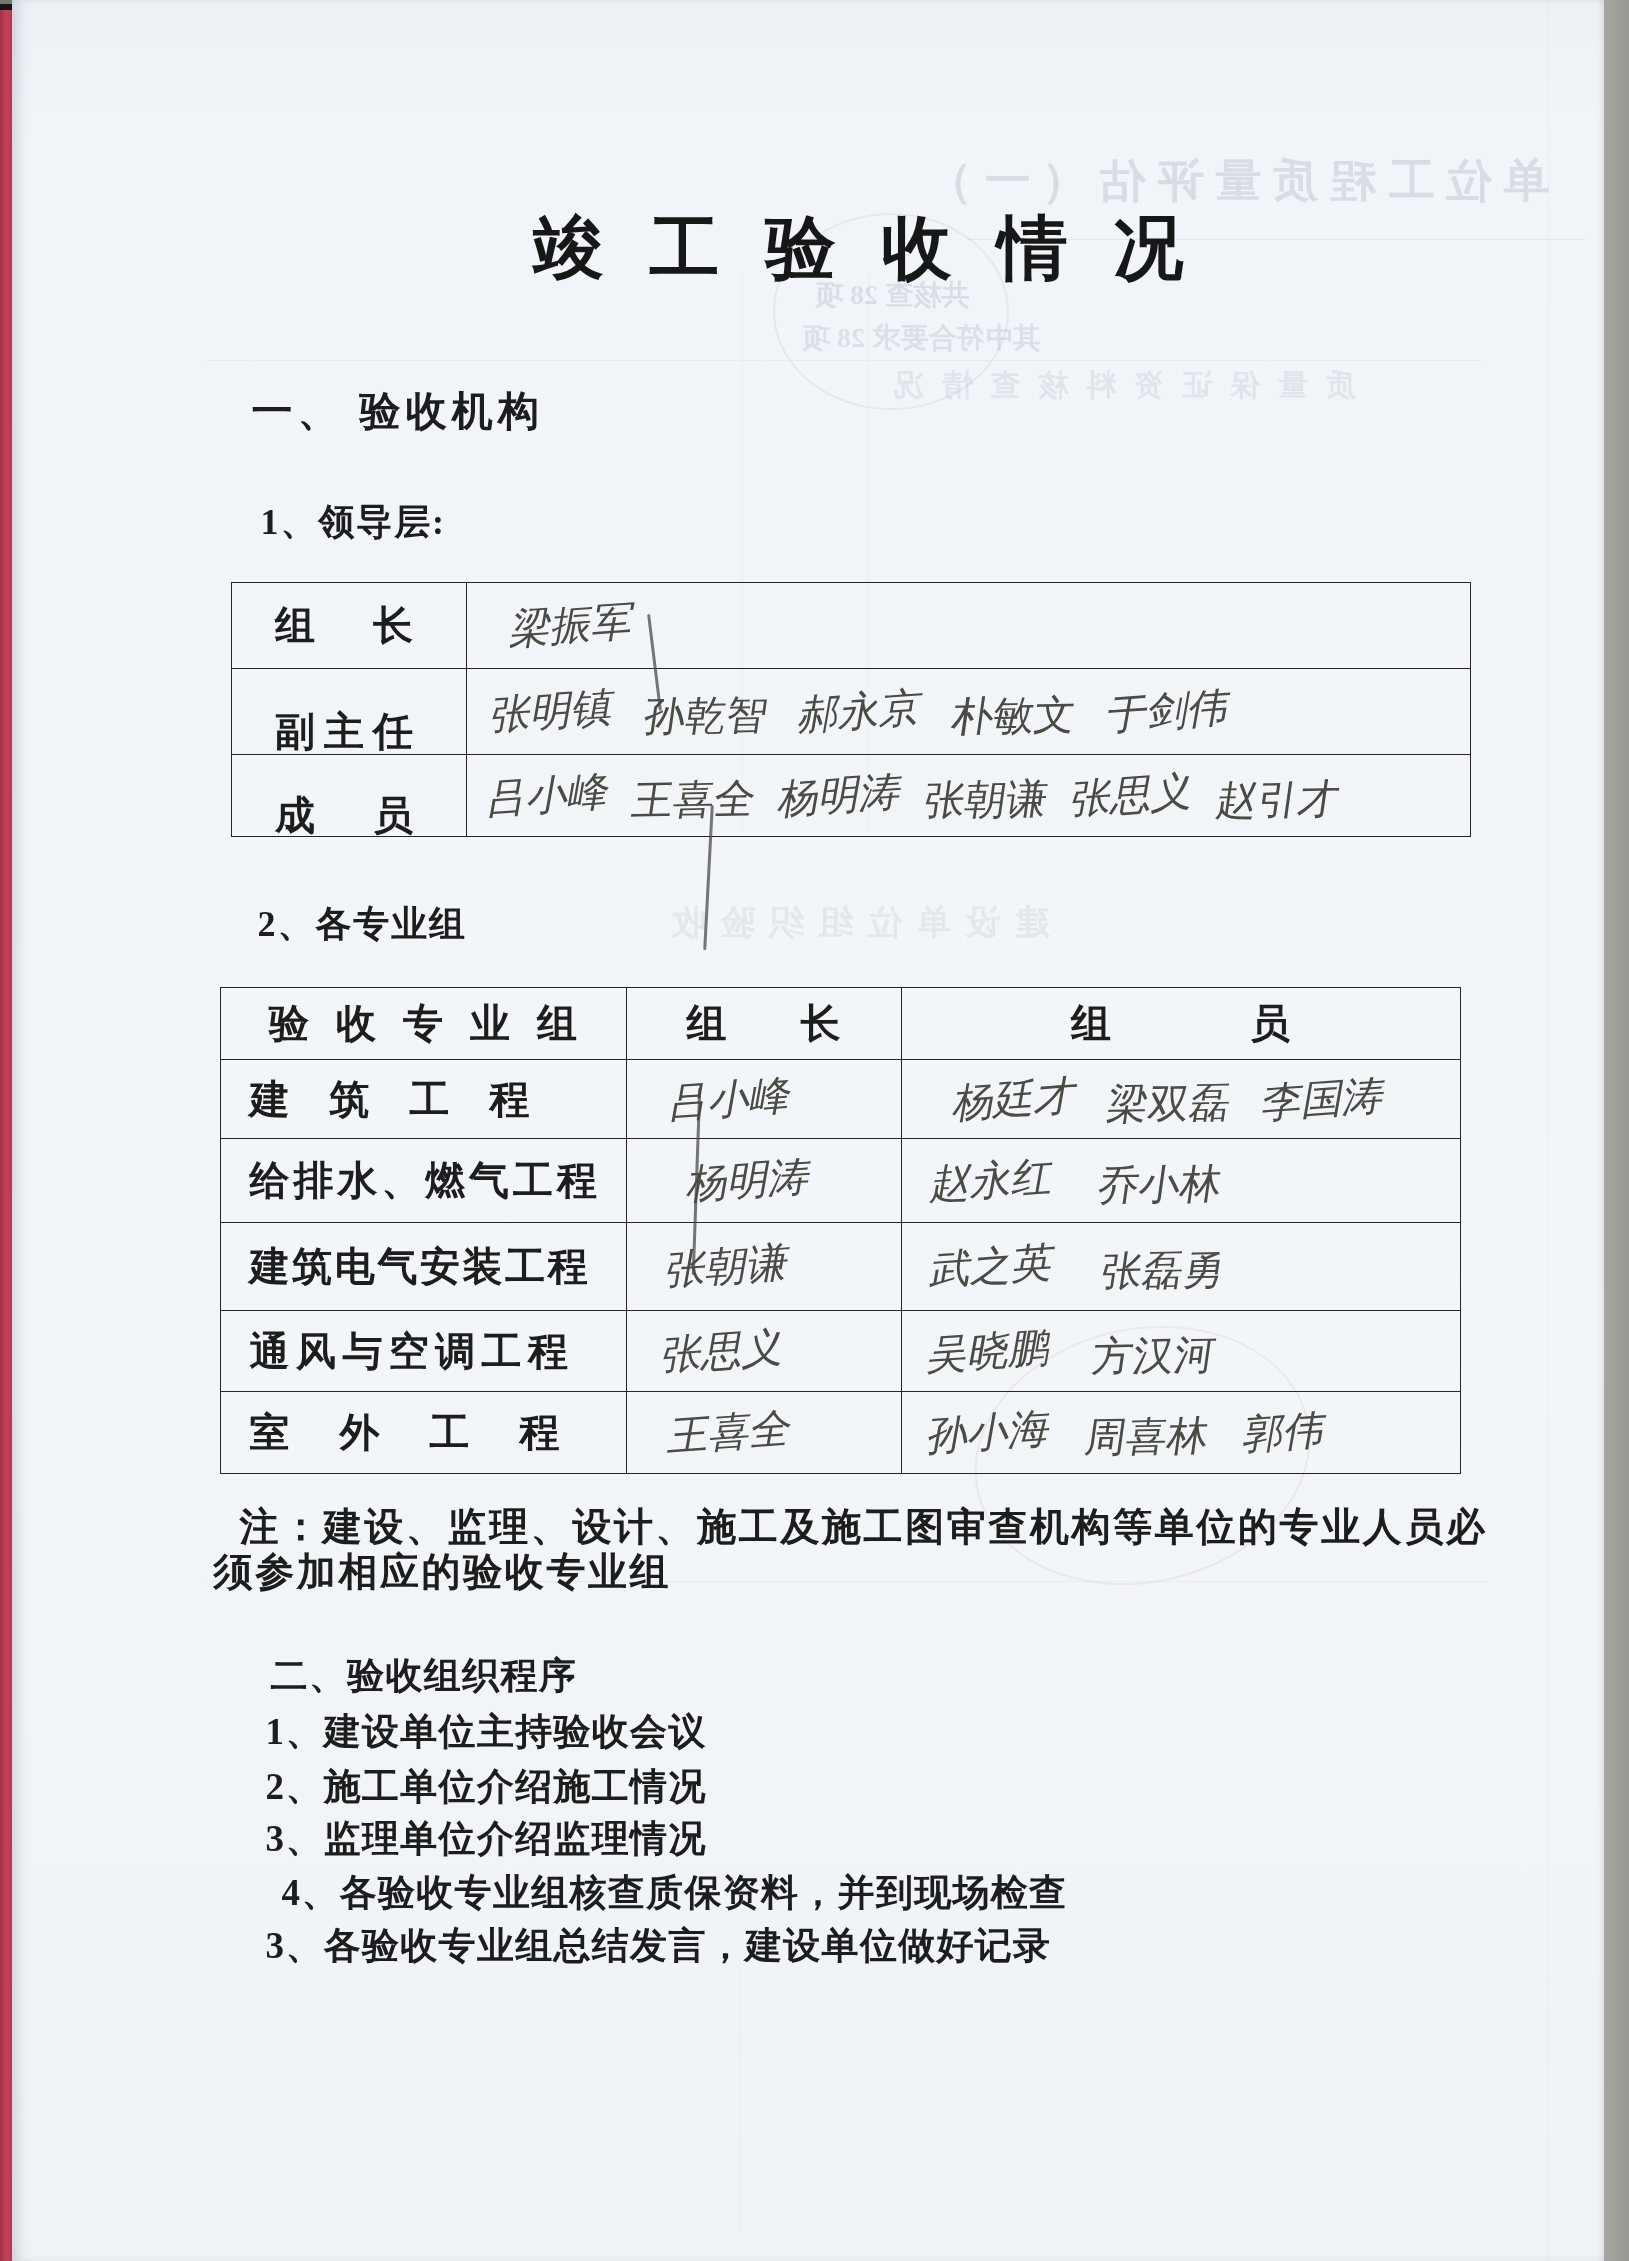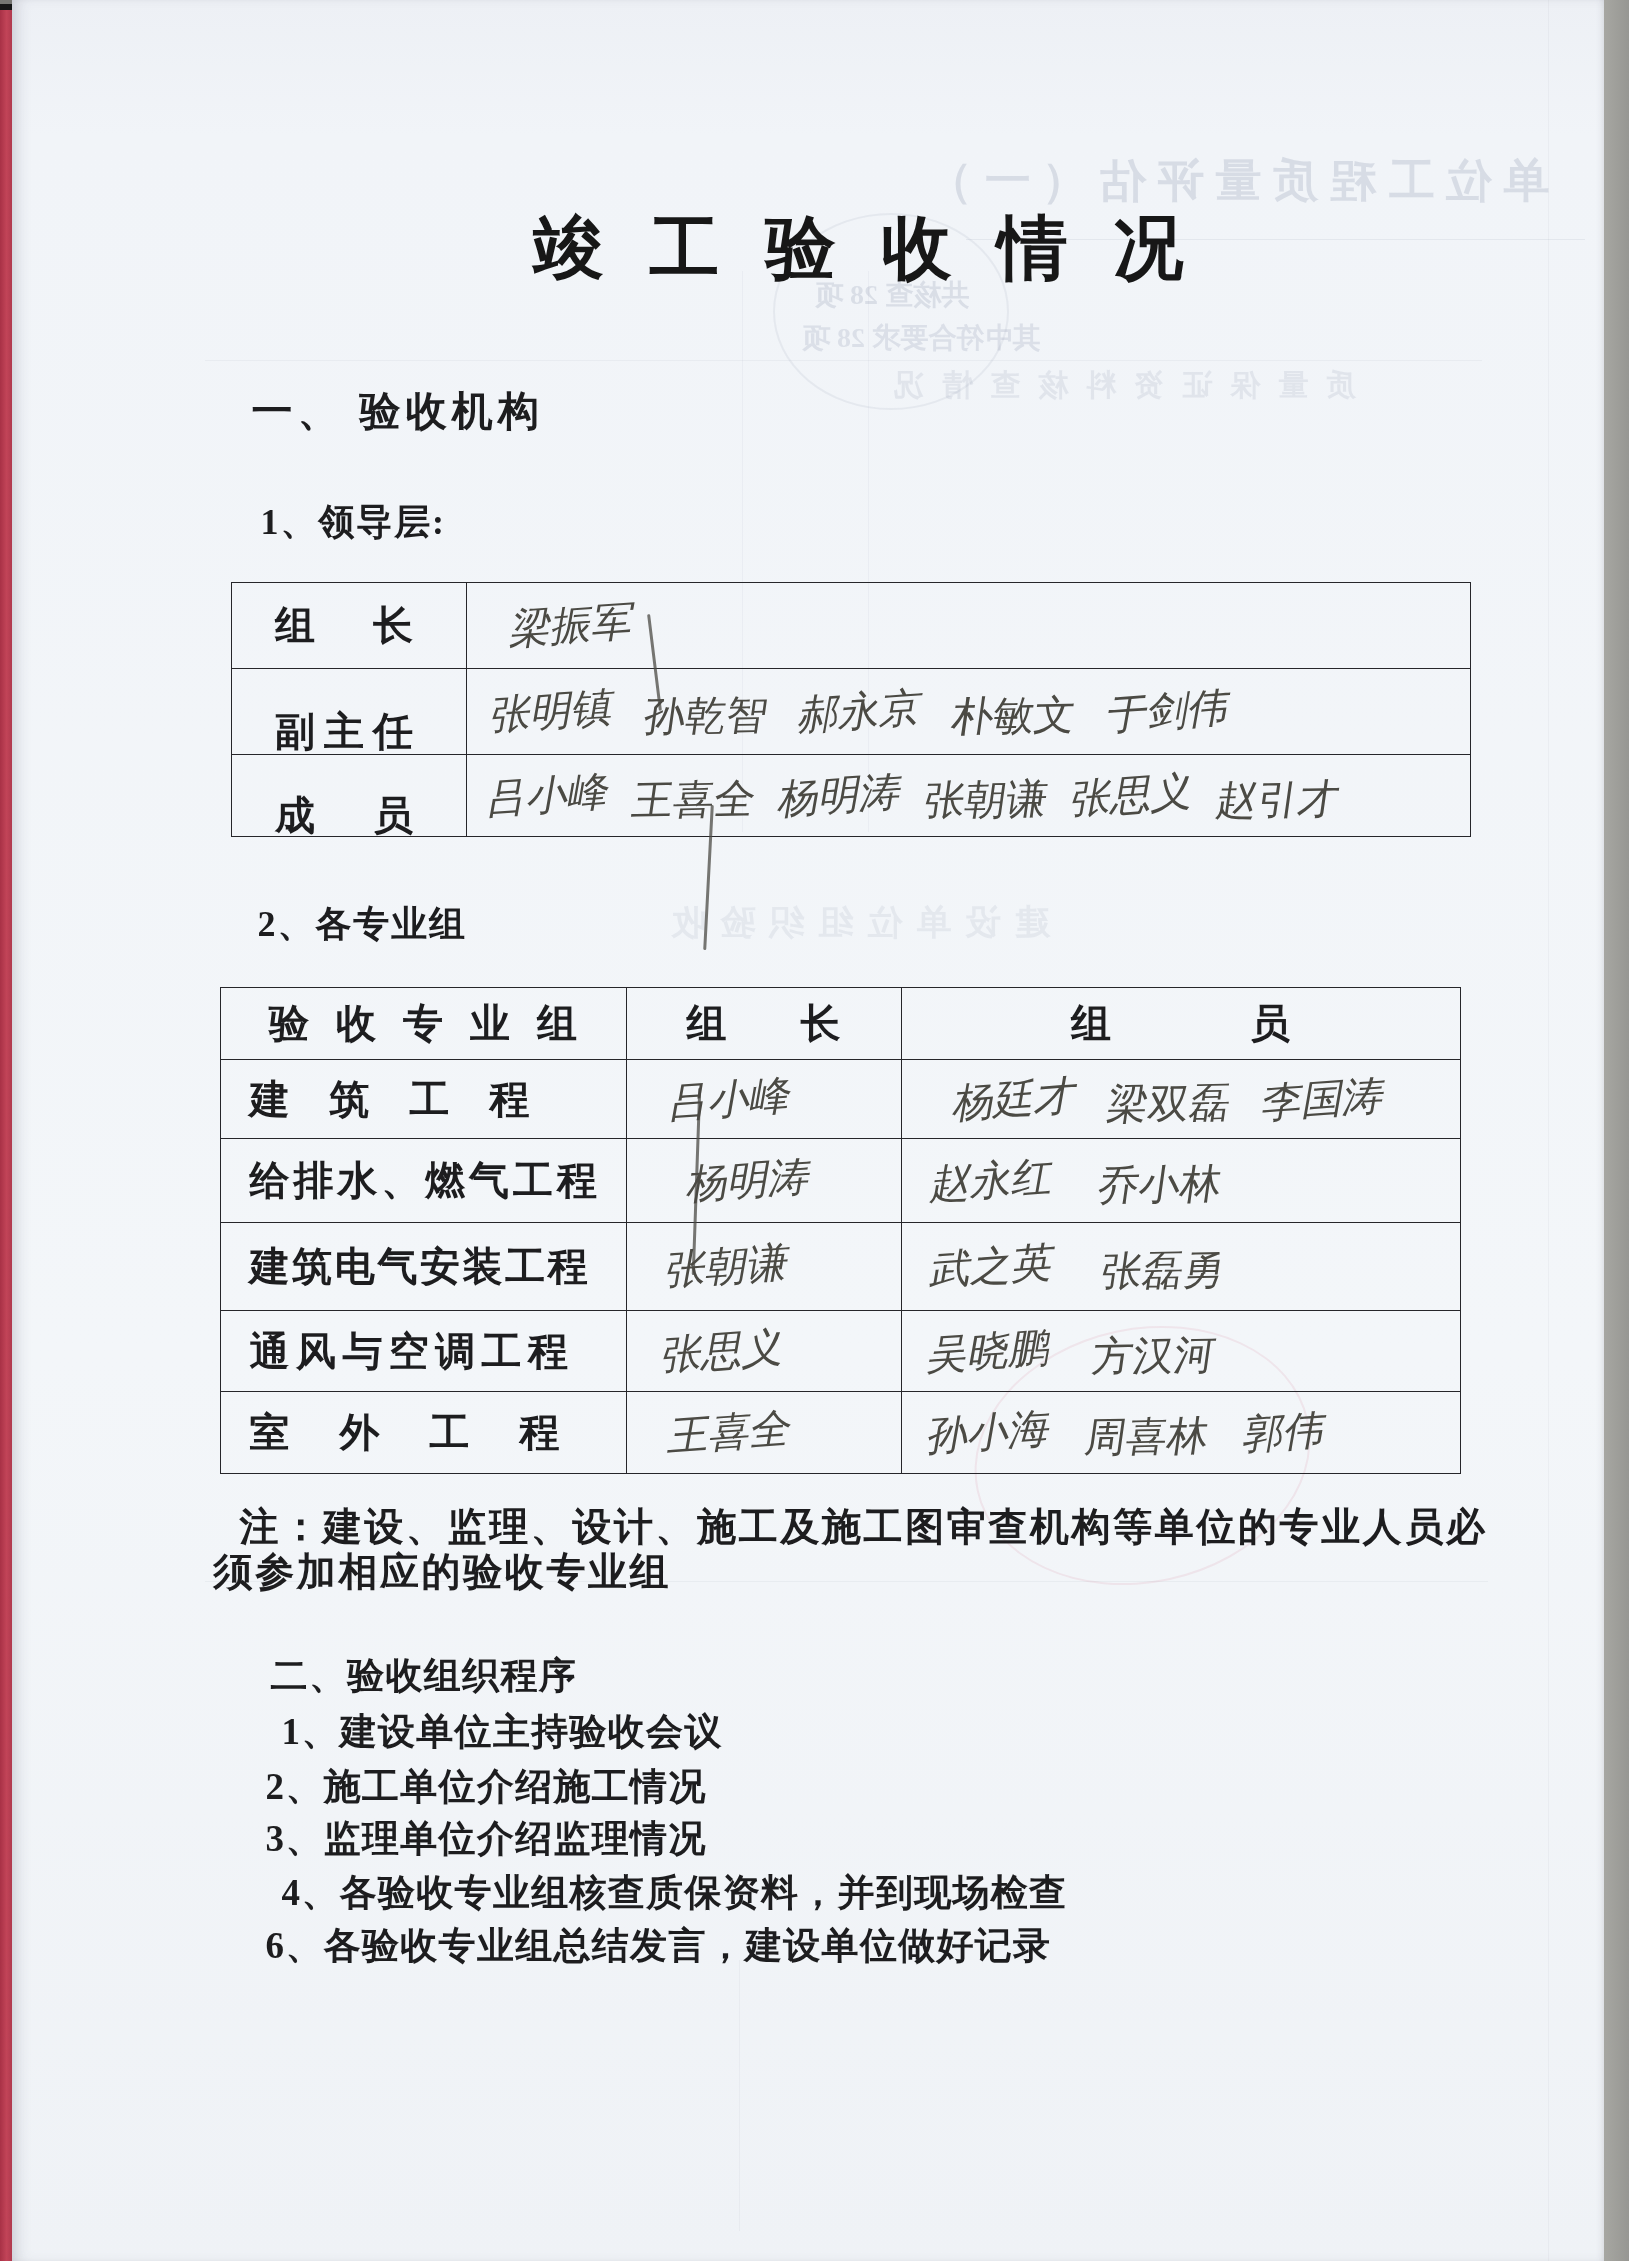--- a/index.html
+++ b/index.html
@@ -196,25 +196,25 @@
     </div>
 
     <div class="descender" style="left:641px;top:614px;height:97px;transform:rotate(-7deg);"></div>
     <div class="descender" style="left:695px;top:805px;height:145px;transform:rotate(3deg);"></div>
     <div class="descender" style="left:683px;top:1088px;height:187px;transform:rotate(2deg);"></div>
 
     <div class="txt body-line" style="left:228px;top:1500px;">注：建设、监理、设计、施工及施工图审查机构等单位的专业人员必</div>
     <div class="txt body-line" style="left:202px;top:1545px;">须参加相应的验收专业组</div>
 
     <div class="txt list-line" style="left:259px;top:1651px;">二、验收组织程序</div>
-    <div class="txt list-line" style="left:270px;top:1707px;">1、建设单位主持验收会议</div>
+    <div class="txt list-line" style="left:254px;top:1707px;">1、建设单位主持验收会议</div>
     <div class="txt list-line" style="left:254px;top:1762px;">2、施工单位介绍施工情况</div>
     <div class="txt list-line" style="left:254px;top:1814px;">3、监理单位介绍监理情况</div>
     <div class="txt list-line" style="left:254px;top:1868px;margin-left:16px;">4、各验收专业组核查质保资料，并到现场检查</div>
-    <div class="txt list-line" style="left:254px;top:1921px;">6、各验收专业组总结发言，建设单位做好记录</div>
+    <div class="txt list-line" style="left:254px;top:1921px;">3、各验收专业组总结发言，建设单位做好记录</div>
   </div>
 
   <div class="gray-strip">
     
     
   </div>
 </div>
 
 
 </body></html>

